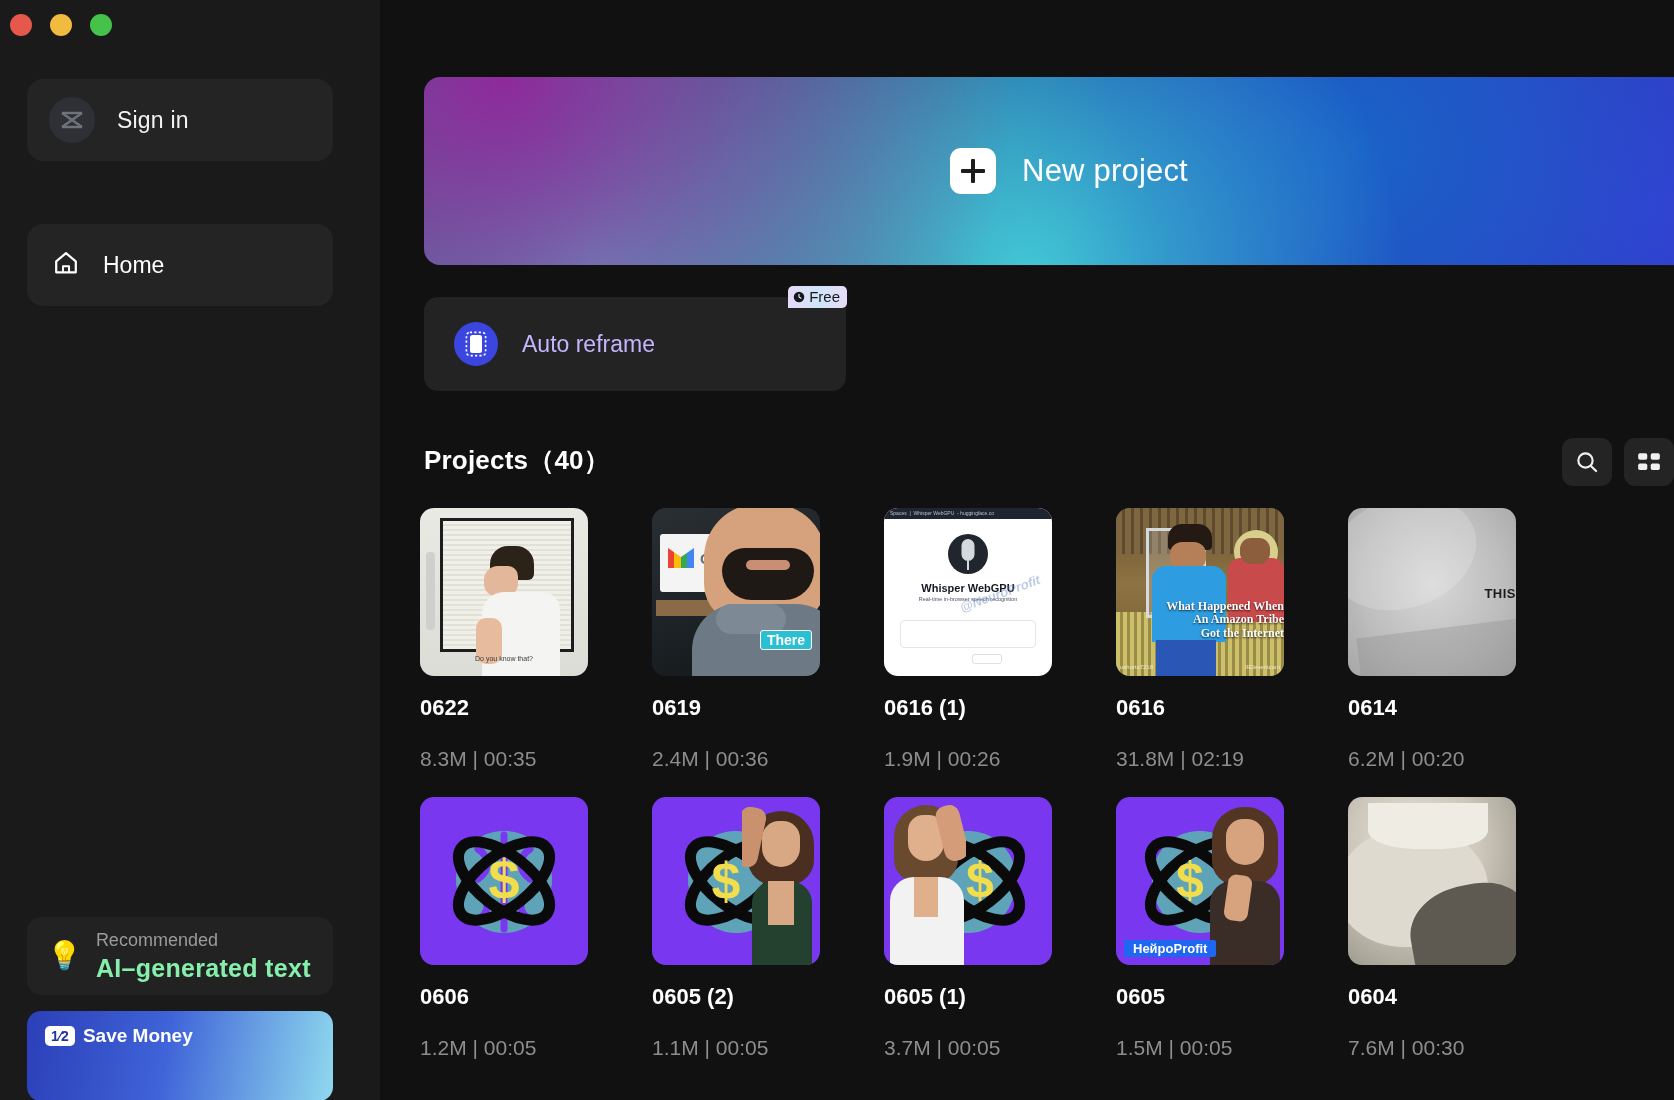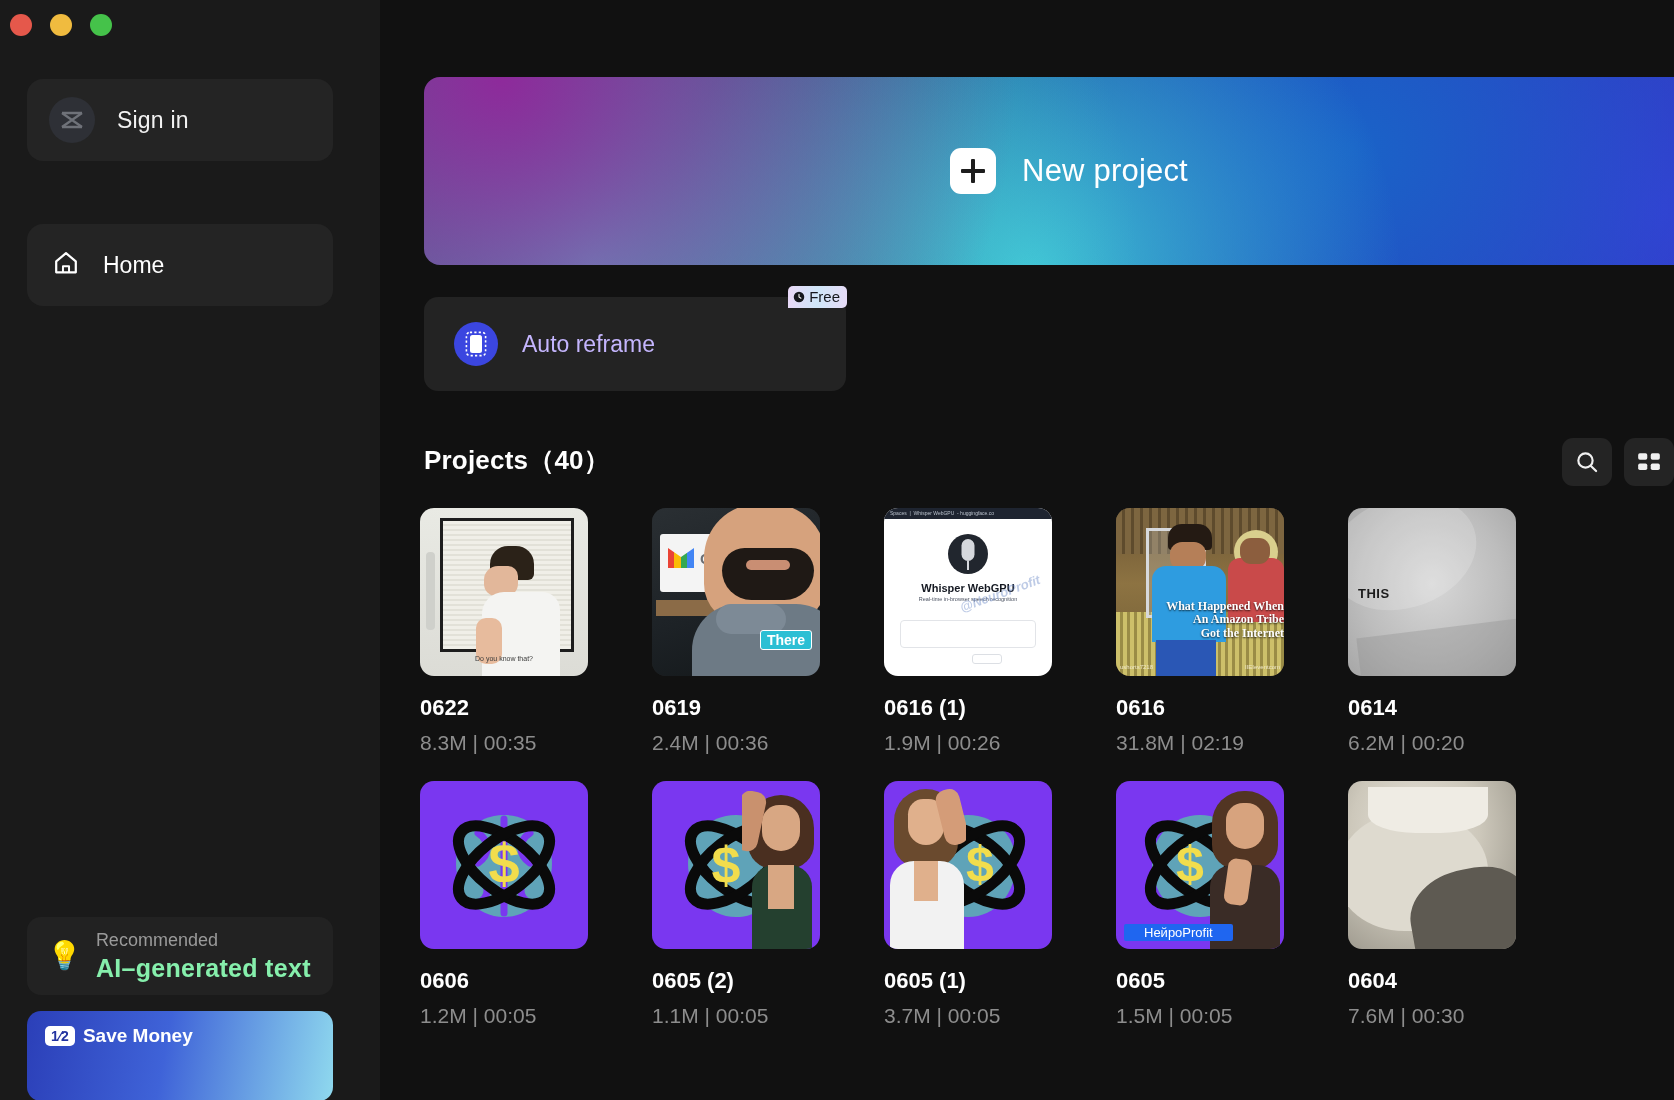--- a/index.html
+++ b/index.html
@@ -122,21 +122,21 @@
   }
   .card { width: 232px; }
   .thumb {
     width: 168px; height: 168px; border-radius: 14px;
     overflow: hidden; position: relative; background: #222;
   }
   .card-title {
     margin-top: 19px; color: #ffffff; font-size: 22px; font-weight: bold;
     white-space: nowrap;
   }
-  .card-meta { margin-top: 10px; color: #8d8d8d; font-size: 21px; white-space: nowrap; }
+  .card-meta { margin-top: 26px; color: #8d8d8d; font-size: 21px; white-space: nowrap; }
 
   
   .t-bg { position: absolute; inset: 0; }
   .sub-cap {
     position: absolute; left: 50%; transform: translateX(-50%);
     font-size: 7px; color: #3a3a3a; white-space: nowrap;
   }
   .cap-box {
     position: absolute; background: #2bbfd4; color: #ffffff;
     font-weight: bold; font-size: 14px; padding: 1px 6px; border-radius: 3px;
@@ -146,24 +146,24 @@
     position: absolute; left: 0; right: 0; text-align: center;
     font-family: "Liberation Serif", serif; color: #ffffff; font-weight: bold;
     font-size: 12px; line-height: 1.12; text-shadow: 0 1px 2px rgba(0,0,0,.8);
   }
   .watermark {
     position: absolute; color: rgba(110,140,200,.45); font-size: 13px;
     font-style: italic; transform: rotate(-20deg); font-weight: bold;
   }
   .brand-tag {
     position: absolute; background: #1f66f0; color: #ffffff;
-    font-weight: normal; font-size: 13px; padding: 1px 20px; border-radius: 2px;
+    font-weight: bold; font-size: 13px; padding: 1px 9px; border-radius: 2px;
   }
   .this-text {
-    position: absolute; left: 0; right: 0; text-align: left;
+    position: absolute; left: 0; right: 0; text-align: right;
     color: #1c1c1c; font-weight: bold; font-size: 13px; letter-spacing: .5px; padding-left: 10px;
   }
   .brainlogo { position: absolute; inset: 0; background: #7a37f0; }
 </style>
 </head>
 <body>
 
 <div class="app">
 
   <aside class="sidebar">

